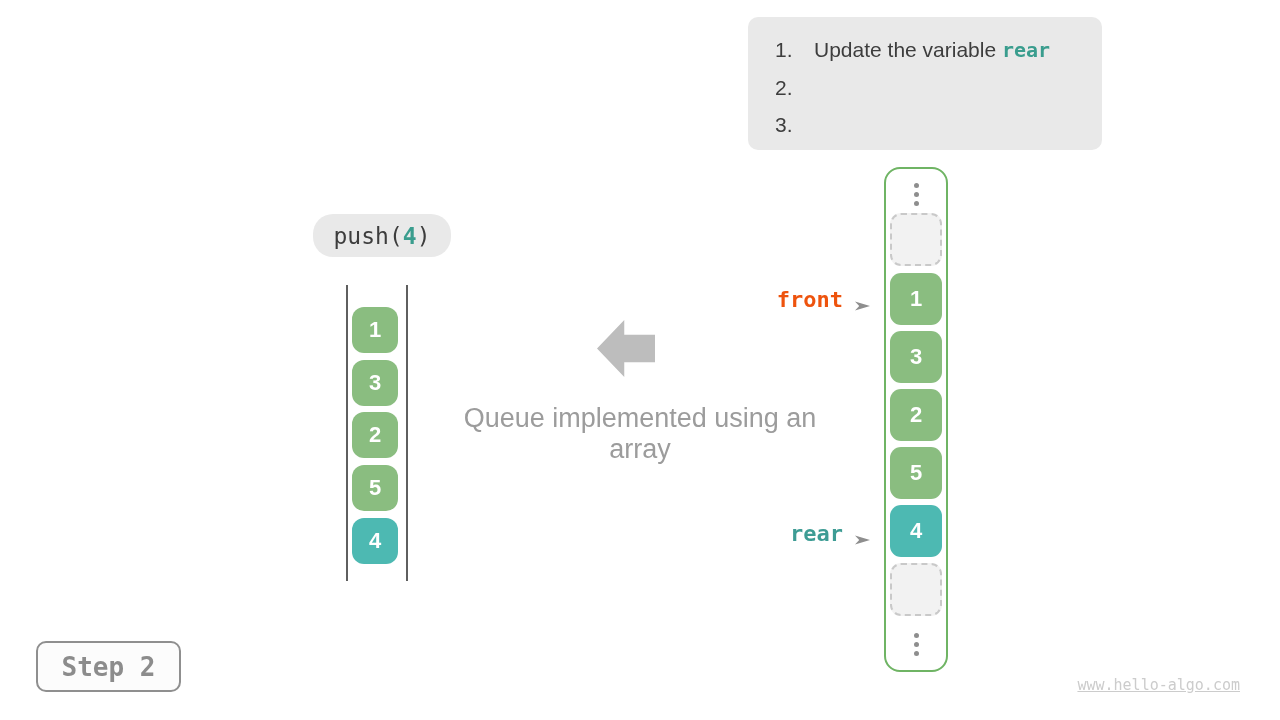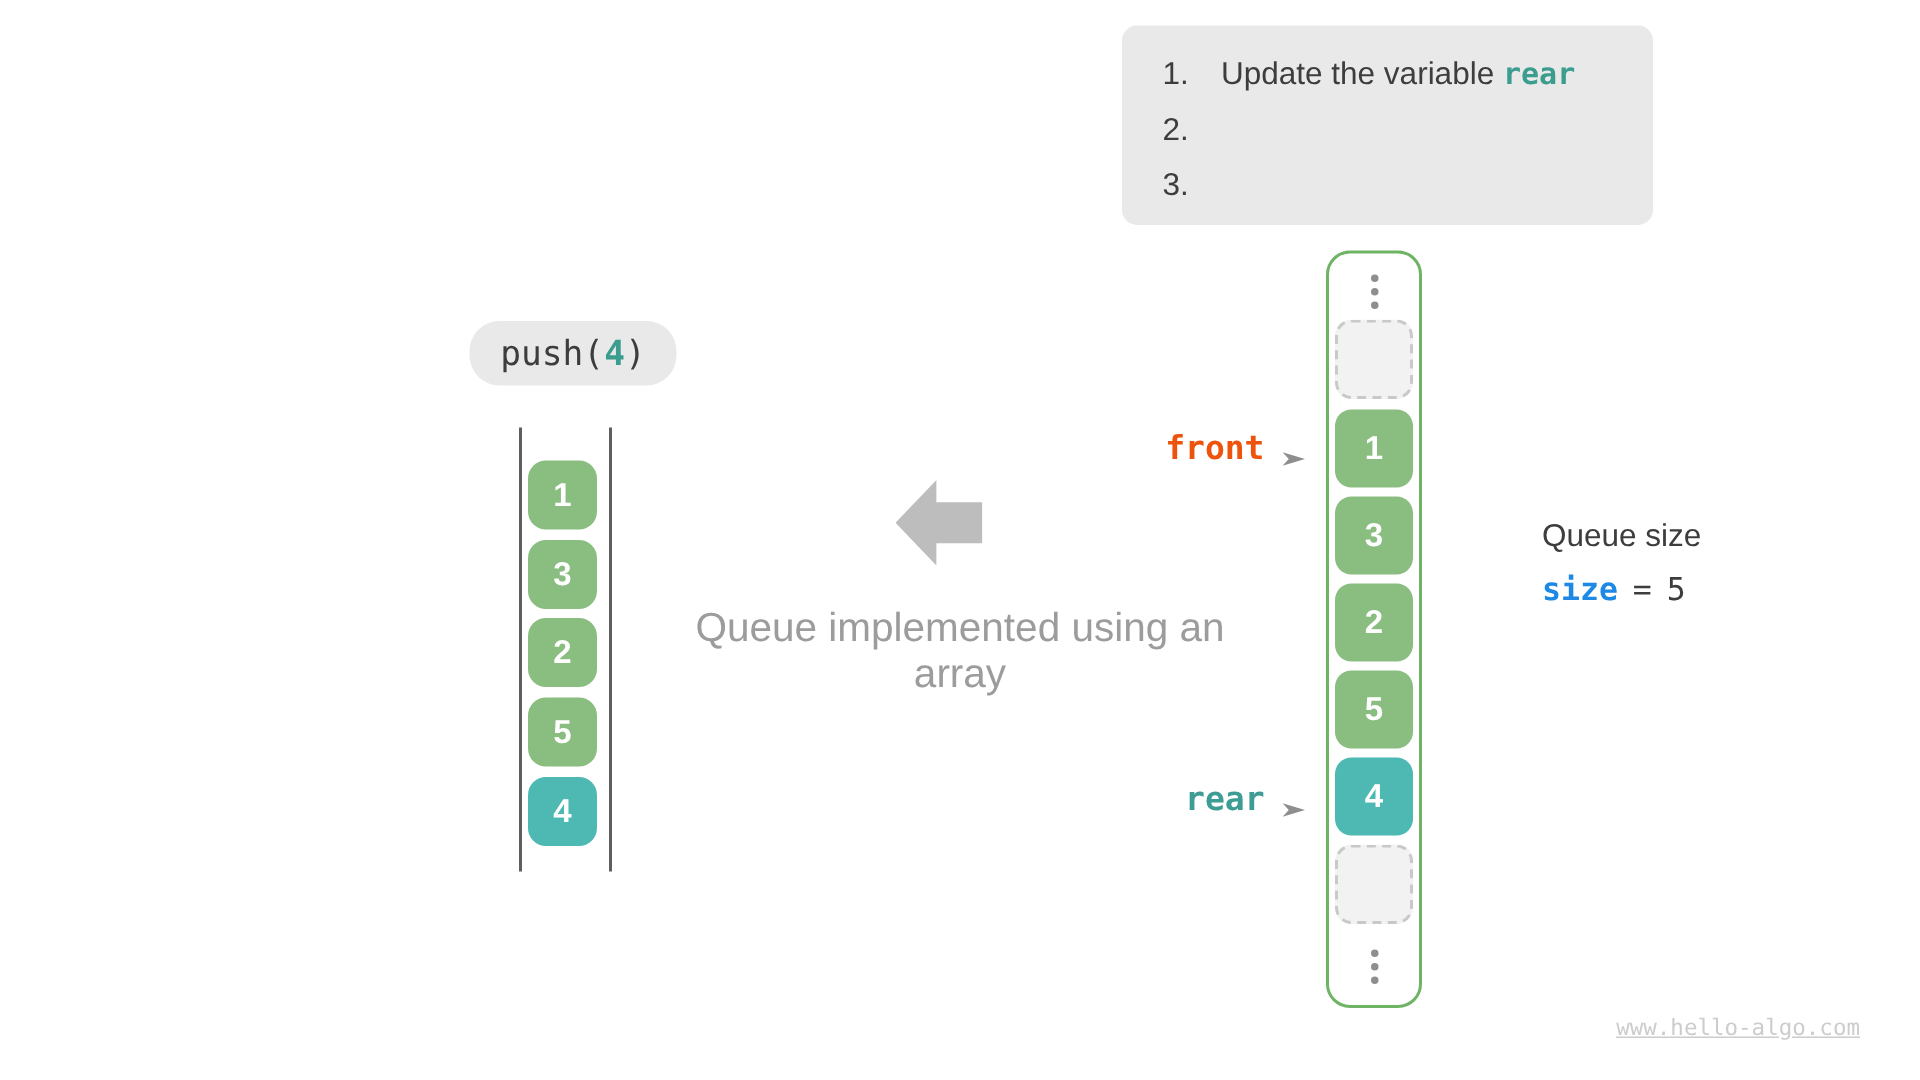--- a/index.html
+++ b/index.html
@@ -302,23 +302,18 @@
 
   <div class="pointer pointer-front">
     <span class="ptr-label">front</span>
     <span class="ptr-arrow"></span>
   </div>
   <div class="pointer pointer-rear">
     <span class="ptr-label">rear</span>
     <span class="ptr-arrow"></span>
   </div>
 
-  <div class="qsize">
-    <div class="qsize-title">Queue size</div>
-    <div class="qsize-expr">
-      <span class="var">size</span><span class="eq">=</span><span>5</span>
-    </div>
-  </div>
-
+
+  <div class="step-badge">Step 2</div>
 
   <div class="watermark">www.hello-algo.com</div>
 
 </div>
 
 </body></html>

